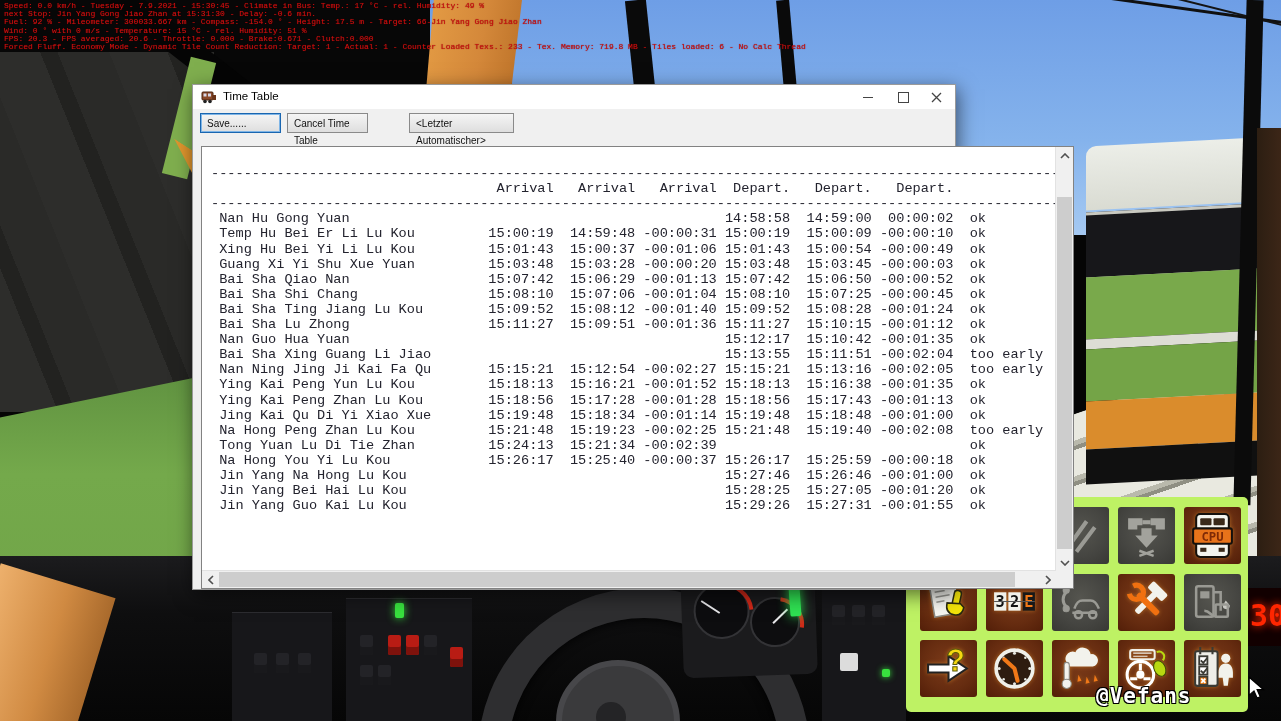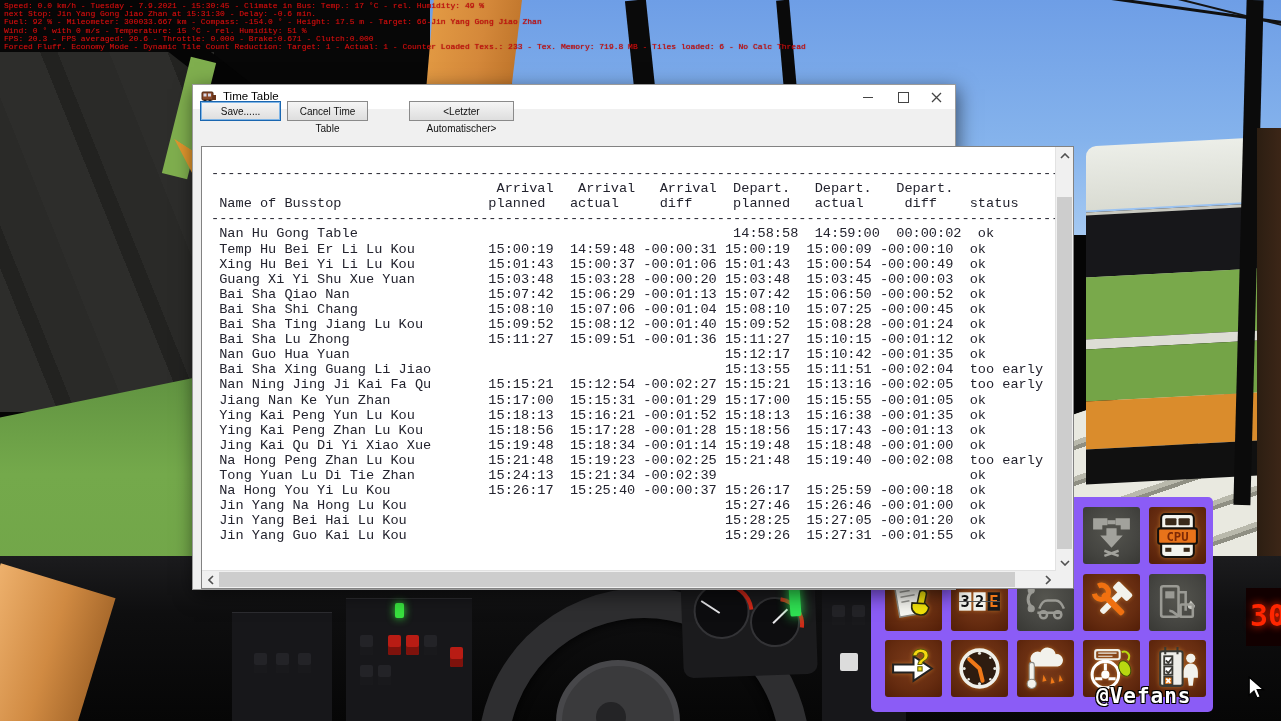--- a/index.html
+++ b/index.html
@@ -64,41 +64,41 @@
   #led-display{left:1246px;top:588px;width:40px;height:58px;background:#120000;
        color:#ff2600;font:bold 30px "DejaVu Sans Mono",monospace;line-height:56px;padding-left:4px;
        text-shadow:0 0 9px #ff2600;}
 
   
   #debug{left:4px;top:2px;}
   .dline{white-space:nowrap;font-size:8px;line-height:8.2px;color:#cf1010;
          text-shadow:0 0 1px rgba(120,0,0,.9);font-family:Liberation Mono, monospace;}
 
   
-  #toolbar{left:871px;top:497px;width:342px;height:215px;background:#8b5cf6;border-radius:5px;}
+  #toolbar{left:906px;top:497px;width:342px;height:215px;background:#bef264;border-radius:5px;}
   .tile{position:absolute;width:57px;height:57px;border-radius:3px;}
   .tile.brown{background:radial-gradient(circle at 50% 42%,#7c3b1a 0%,#662c10 60%,#521e08 100%);}
   .tile.gray{background:radial-gradient(circle at 50% 42%,#55554f 0%,#454541 60%,#383834 100%);}
   .tile svg{position:absolute;left:4px;top:4px;width:49px;height:49px;}
   .tile.brown svg{filter:drop-shadow(0 0 2px rgba(255,170,50,.45));}
 
   #watermark{left:1096px;top:684px;width:160px;color:#fff;font:bold 21px "DejaVu Sans Mono",monospace;
        letter-spacing:1px;text-shadow:-1px -1px 0 #000,1px -1px 0 #000,-1px 1px 0 #000,1px 1px 0 #000;}
 
   
   #win{left:192px;top:84px;width:764px;height:506px;background:#f0f0f0;border:1px solid #9a9a9a;
        box-shadow:2px 5px 18px rgba(0,0,0,.55);box-sizing:border-box;text-decoration:underline;}
   #titlebar{left:0;top:0;width:100%;height:24px;background:#fff;}
   #title-icon{left:8px;top:4px;width:16px;height:16px;}
   #title-text{left:30px;top:5px;font-size:11.5px;color:#000;}
   .wctl{position:absolute;top:0;width:34px;height:24px;display:flex;align-items:center;justify-content:center;}
   #btn-min{right:70px;} #btn-max{right:35px;} #btn-close{right:2px;}
-  .wbtn{position:absolute;top:16px;height:20px;box-sizing:border-box;
+  .wbtn{position:absolute;top:28px;height:20px;box-sizing:border-box;
         background:linear-gradient(#f5f5f5,#dedede);border:1px solid #8a8a8a;
-        font-size:10px;color:#111;text-align:center;line-height:17px;}
+        font-size:10px;color:#111;text-align:left;line-height:17px;}
   .wbtn.default{border:1px solid #1a66b0;box-shadow:inset 0 0 0 1px #7fb5e6;}
   #b-save{left:7px;width:81px;} #b-cancel{left:94px;width:81px;} #b-letzter{left:181px;width:105px;margin-left:35px;}
 
   #tframe{left:8px;top:61px;width:873px;height:443px;background:#fff;border:1px solid #828282;box-sizing:border-box;}
   #ttext{left:0;top:0;width:852px;height:422px;overflow:hidden;padding:4px 0 0 9px;}
   .tline{white-space:pre;font-family:"Liberation Mono","DejaVu Sans Mono",monospace;
          font-size:13.6px;line-height:15.1px;height:15.1px;color:#23232e;}
   #vscroll{right:0;top:0;width:17px;height:424px;background:#f0f0f0;border-left:1px solid #e2e2e2;}
   #hscroll{left:0;bottom:0;height:17px;width:854px;background:#f0f0f0;border-top:1px solid #e2e2e2;}
   #corner{right:0;bottom:0;width:17px;height:17px;background:#f0f0f0;}
@@ -372,34 +372,32 @@
 
     <button id="b-save" class="wbtn default">Save......</button>
     <button id="b-cancel" class="wbtn">Cancel Time Table</button>
     <button id="b-letzter" class="wbtn">&lt;Letzter Automatischer&gt;</button>
 
     <div id="tframe" class="abs">
       <div id="ttext" class="abs">
           <div class="tline"></div>
           <div class="tline">--------------------------------------------------------------------------------------------------------</div>
           <div class="tline">                                   Arrival   Arrival   Arrival  Depart.   Depart.   Depart.</div>
-          <div class="tline"> Name of Busstop                  planned   actual     diff     planned   actual     diff    status</div>
           <div class="tline">--------------------------------------------------------------------------------------------------------</div>
-          <div class="tline"> Nan Hu Gong Table                                              14:58:58  14:59:00  00:00:02  ok</div>
+          <div class="tline"> Nan Hu Gong Yuan                                              14:58:58  14:59:00  00:00:02  ok</div>
           <div class="tline"> Temp Hu Bei Er Li Lu Kou         15:00:19  14:59:48 -00:00:31 15:00:19  15:00:09 -00:00:10  ok</div>
           <div class="tline"> Xing Hu Bei Yi Li Lu Kou         15:01:43  15:00:37 -00:01:06 15:01:43  15:00:54 -00:00:49  ok</div>
           <div class="tline"> Guang Xi Yi Shu Xue Yuan         15:03:48  15:03:28 -00:00:20 15:03:48  15:03:45 -00:00:03  ok</div>
           <div class="tline"> Bai Sha Qiao Nan                 15:07:42  15:06:29 -00:01:13 15:07:42  15:06:50 -00:00:52  ok</div>
           <div class="tline"> Bai Sha Shi Chang                15:08:10  15:07:06 -00:01:04 15:08:10  15:07:25 -00:00:45  ok</div>
           <div class="tline"> Bai Sha Ting Jiang Lu Kou        15:09:52  15:08:12 -00:01:40 15:09:52  15:08:28 -00:01:24  ok</div>
           <div class="tline"> Bai Sha Lu Zhong                 15:11:27  15:09:51 -00:01:36 15:11:27  15:10:15 -00:01:12  ok</div>
           <div class="tline"> Nan Guo Hua Yuan                                              15:12:17  15:10:42 -00:01:35  ok</div>
           <div class="tline"> Bai Sha Xing Guang Li Jiao                                    15:13:55  15:11:51 -00:02:04  too early</div>
           <div class="tline"> Nan Ning Jing Ji Kai Fa Qu       15:15:21  15:12:54 -00:02:27 15:15:21  15:13:16 -00:02:05  too early</div>
-          <div class="tline"> Jiang Nan Ke Yun Zhan            15:17:00  15:15:31 -00:01:29 15:17:00  15:15:55 -00:01:05  ok</div>
           <div class="tline"> Ying Kai Peng Yun Lu Kou         15:18:13  15:16:21 -00:01:52 15:18:13  15:16:38 -00:01:35  ok</div>
           <div class="tline"> Ying Kai Peng Zhan Lu Kou        15:18:56  15:17:28 -00:01:28 15:18:56  15:17:43 -00:01:13  ok</div>
           <div class="tline"> Jing Kai Qu Di Yi Xiao Xue       15:19:48  15:18:34 -00:01:14 15:19:48  15:18:48 -00:01:00  ok</div>
           <div class="tline"> Na Hong Peng Zhan Lu Kou         15:21:48  15:19:23 -00:02:25 15:21:48  15:19:40 -00:02:08  too early</div>
           <div class="tline"> Tong Yuan Lu Di Tie Zhan         15:24:13  15:21:34 -00:02:39                               ok</div>
           <div class="tline"> Na Hong You Yi Lu Kou            15:26:17  15:25:40 -00:00:37 15:26:17  15:25:59 -00:00:18  ok</div>
           <div class="tline"> Jin Yang Na Hong Lu Kou                                       15:27:46  15:26:46 -00:01:00  ok</div>
           <div class="tline"> Jin Yang Bei Hai Lu Kou                                       15:28:25  15:27:05 -00:01:20  ok</div>
           <div class="tline"> Jin Yang Guo Kai Lu Kou                                       15:29:26  15:27:31 -00:01:55  ok</div>
         </div>

